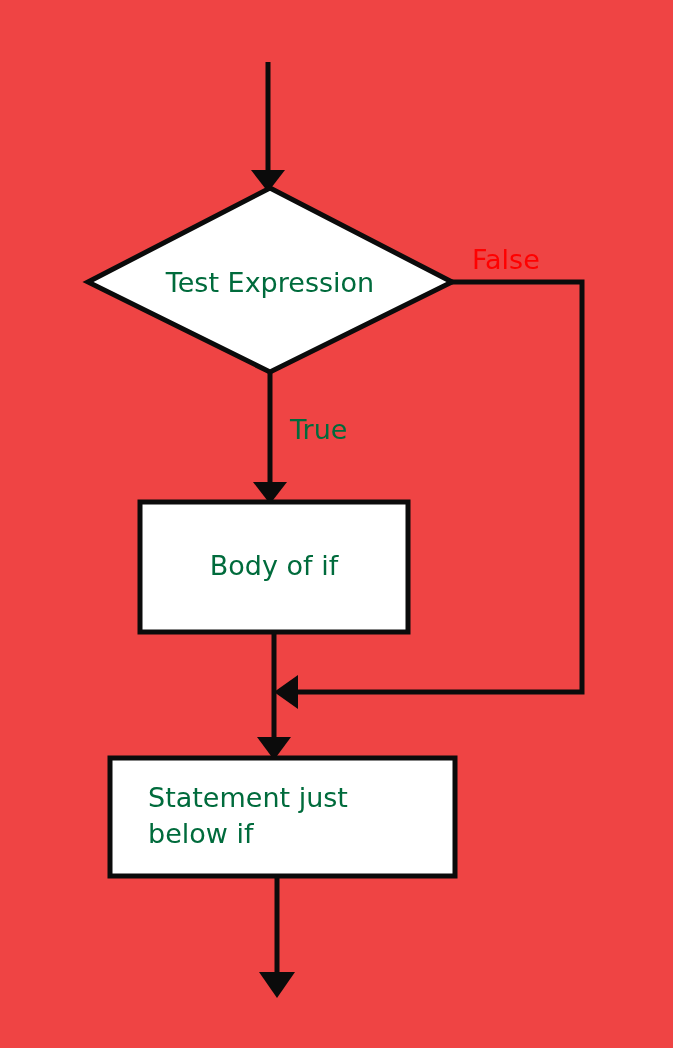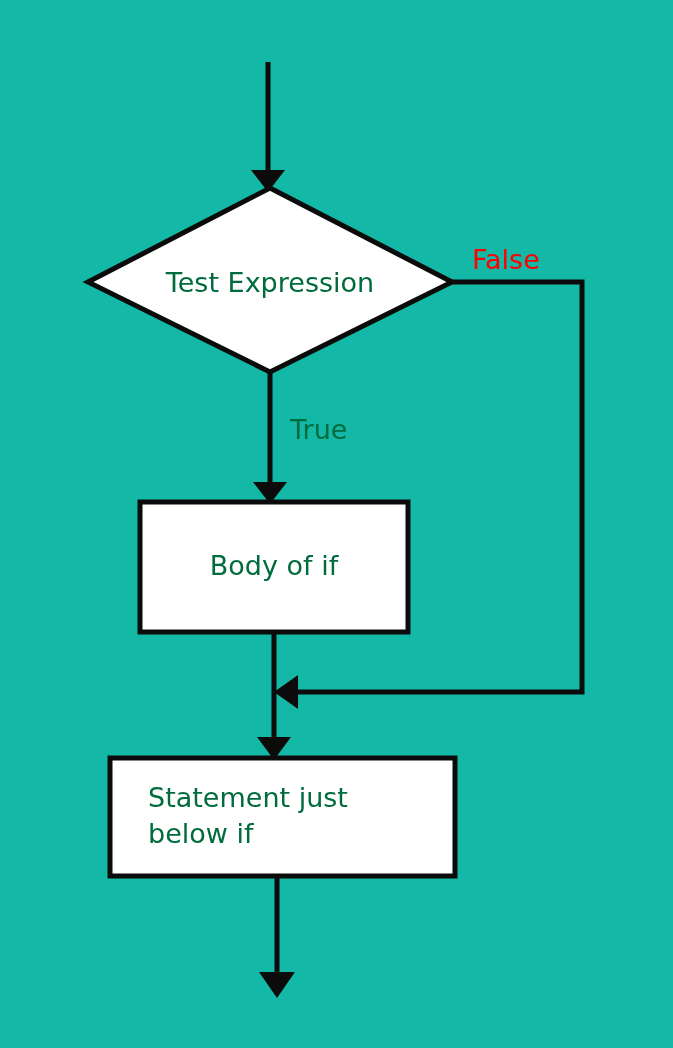--- a/index.html
+++ b/index.html
@@ -4,21 +4,21 @@
 <style>
   html, body {
     margin: 0;
     padding: 0;
     background: #ffffff;
   }
   #flowchart-root {
     position: relative;
     width: 673px;
     height: 1048px;
-    background: #14b8a6;
+    background: #ef4444;
     overflow: hidden;
     font-family: "DejaVu Sans", sans-serif;
   }
   #flow-svg {
     position: absolute;
     top: 0;
     left: 0;
     width: 673px;
     height: 1048px;
     display: block;

